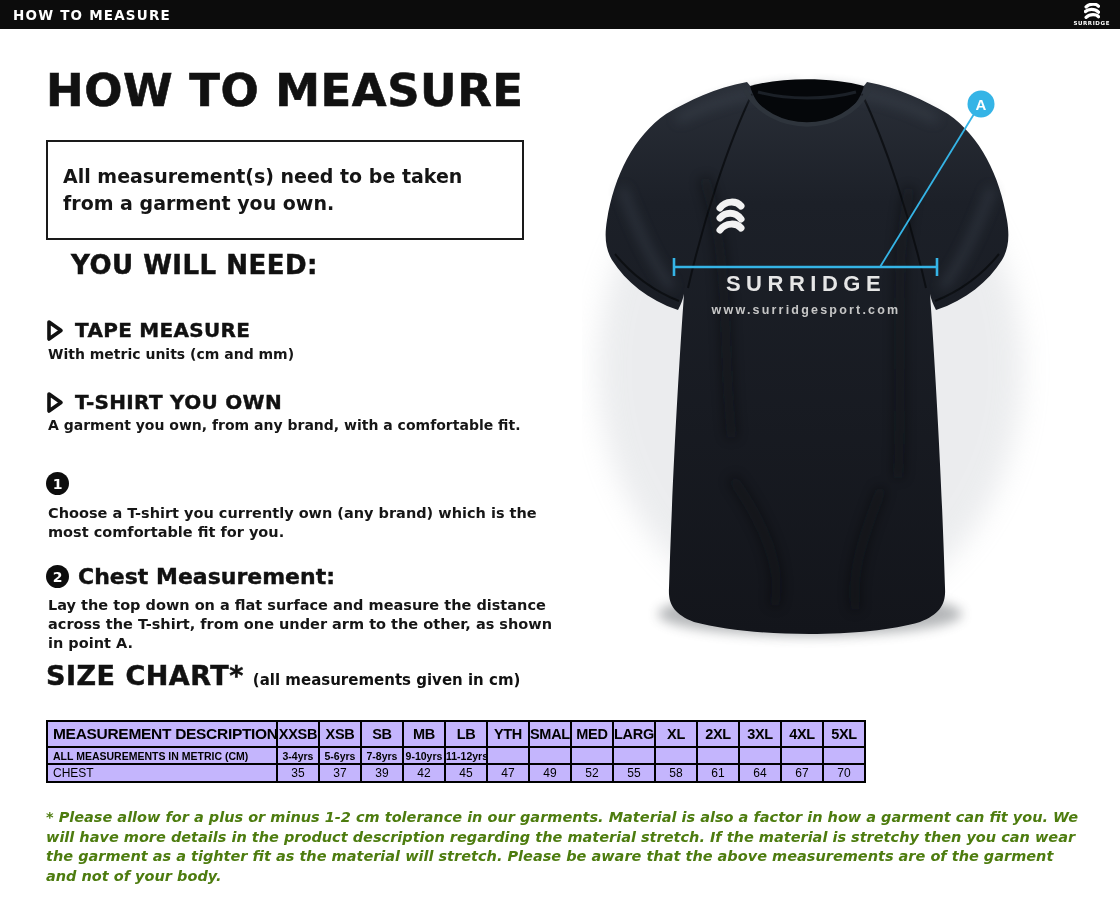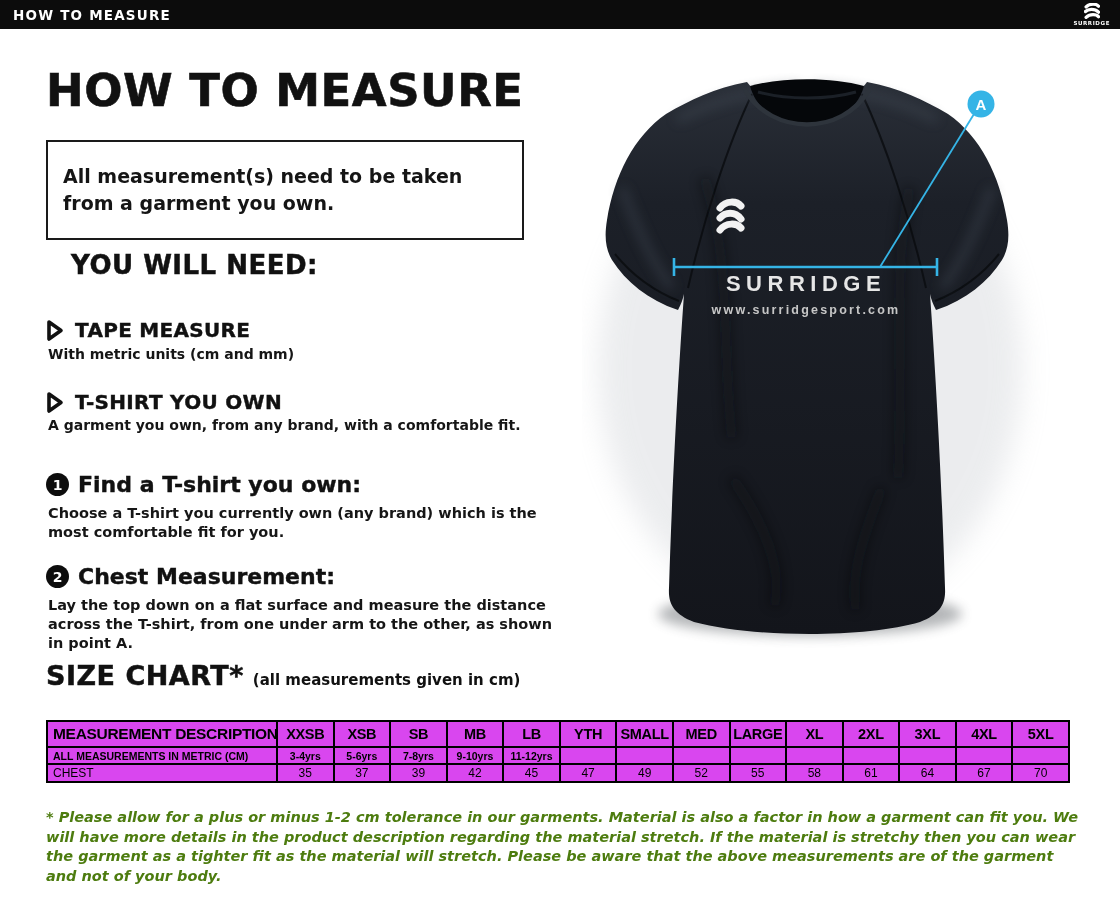--- a/index.html
+++ b/index.html
@@ -38,22 +38,22 @@
     flex:0 0 auto; width:23px; height:23px; border-radius:50%; background:#0d0d0d; color:#fff;
     font-size:14px; font-weight:bold; display:flex; align-items:center; justify-content:center;
   }
   .step-title { font-size:22px; font-weight:bold; -webkit-text-stroke:.4px #111; }
   .step-desc { position:absolute; left:48px; width:524px; font-size:14.5px; font-weight:bold; line-height:19px; color:#161616; }
   
   .sc-head { position:absolute; left:46px; top:660px; display:flex; align-items:baseline; gap:9px; }
   .sc-title { font-size:27px; font-weight:bold; letter-spacing:.5px; -webkit-text-stroke:.5px #111; }
   .sc-sub { font-size:15px; font-weight:bold; }
   table.size-chart {
-    position:absolute; left:46px; top:720px; width:1024px;
-    border-collapse:collapse; table-layout:fixed; background:#d946ef;
+    position:absolute; left:46px; top:720px; width:820px;
+    border-collapse:collapse; table-layout:fixed; background:#c4b5fd;
   }
   table.size-chart th, table.size-chart td {
     border:2px solid #000; text-align:center; vertical-align:middle;
     font-family:"Liberation Sans",sans-serif; color:#000; overflow:hidden; white-space:nowrap;
   }
   table.size-chart th { height:26px; font-size:14.5px; font-weight:bold; letter-spacing:-.3px; }
   table.size-chart th:first-child { width:230px; text-align:left; padding-left:5px; font-size:15.5px; }
   table.size-chart tr.metric td { height:17px; font-size:10.5px; font-weight:bold; }
   table.size-chart tr.chest  td { height:18px; font-size:12px; font-weight:normal; }
   table.size-chart td:first-child { text-align:left; padding-left:5px; }
@@ -103,21 +103,20 @@
   <div class="need-item" style="top:390px;">
     <svg class="tri" width="18" height="23" viewBox="0 0 18 23" aria-hidden="true">
       <polygon points="3,3 15,11.5 3,20" fill="none" stroke="#111" stroke-width="3.6" stroke-linejoin="round"></polygon>
     </svg>
     <span class="need-title">T-SHIRT YOU OWN</span>
   </div>
   <div class="need-desc" style="top:417px;">A garment you own, from any brand, with a comfortable fit.</div>
 
   <div class="step-head" style="top:472px;">
     <span class="step-num">1</span>
-    <span class="step-title">Find a T-shirt you own:</span>
   </div>
   <div class="step-desc" style="top:504px;">Choose a T-shirt you currently own (any brand) which is the most comfortable fit for you.</div>
 
   <div class="step-head" style="top:564px;">
     <span class="step-num">2</span>
     <span class="step-title">Chest Measurement:</span>
   </div>
   <div class="step-desc" style="top:596px;">Lay the top down on a flat surface and measure the distance across the T-shirt, from one under arm to the other, as shown in point A.</div>
 
   <div class="sc-head">

